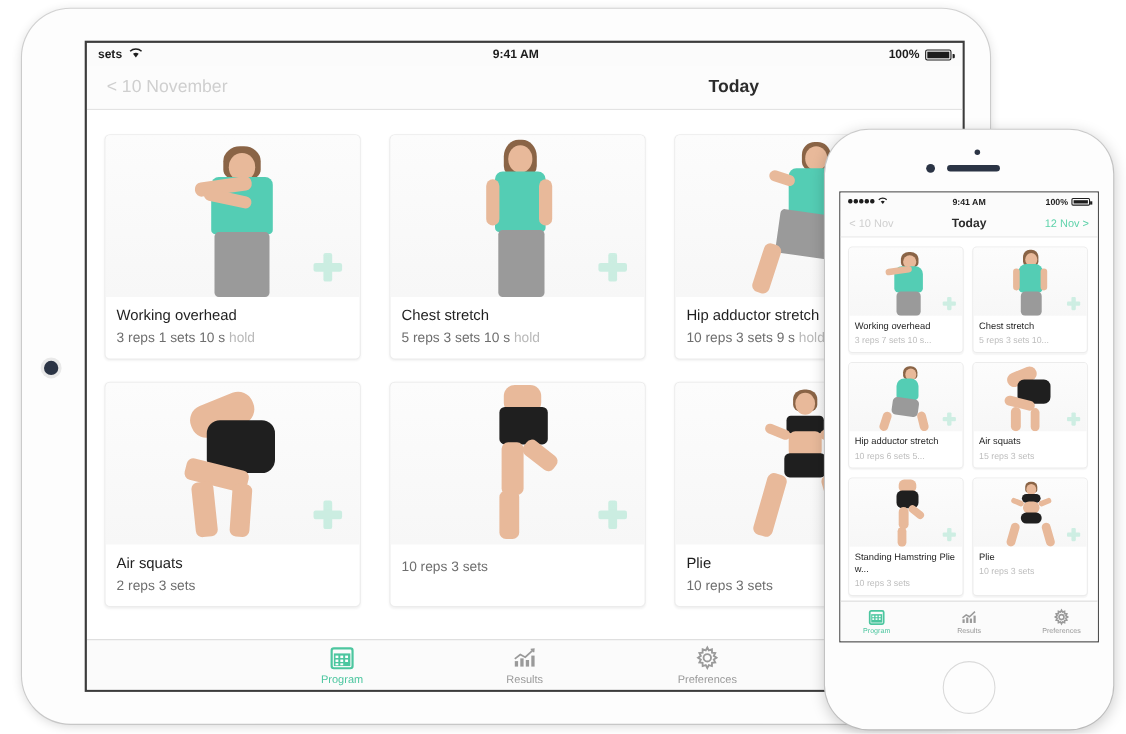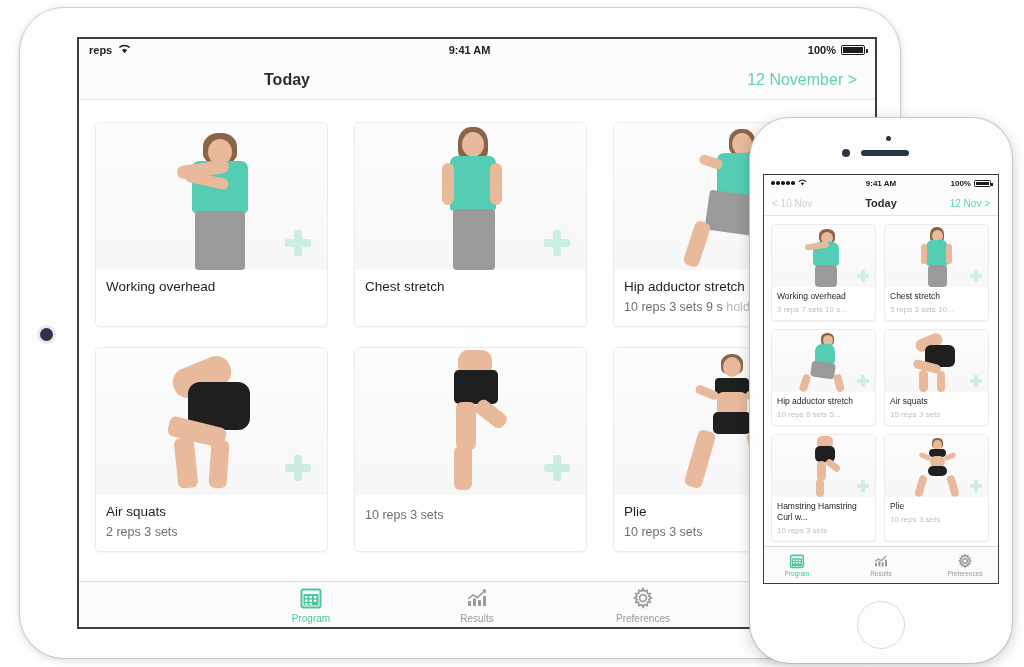--- a/index.html
+++ b/index.html
@@ -187,76 +187,78 @@
 
 <div class="stage">
 
   <div class="ipad-device">
     <div class="ipad-camera"></div>
 
     <div class="ipad-screen">
 
       <div class="ip-status">
         <span class="left">
-          <span>reps</span>
+          <span>sets</span>
           <span class="wifi-ic">
             <svg width="13" height="10" viewBox="0 0 13 10">
                 <path d="M6.5 9.2 L3.9 5.9 A4.3 4.3 0 0 1 9.1 5.9 Z" fill="#1d1d1d"></path>
                 <path d="M1.3 3.6 A7.6 7.6 0 0 1 11.7 3.6" stroke="#1d1d1d" stroke-width="1.4" fill="none"></path>
               </svg>
           </span>
         </span>
         <span class="center">9:41 AM</span>
         <span class="right">
           <span>100%</span>
           <span class="battery">
               <span class="fill"></span>
             </span>
         </span>
       </div>
 
       <div class="ip-nav">
+        <span class="nav-prev">&lt; 10 November</span>
         <span class="nav-title">Today</span>
-        <span class="nav-next">12 November &gt;</span>
       </div>
 
       <div class="ip-content">
         <div class="card-grid">
 
           <div class="ex-card">
             <div class="ex-thumb">
               <div class="fig" style="width:150px;height:147px;">
                 <div class="sk-hair" style="left:66px;top:10px;width:34px;height:30px;"></div>
                 <div class="sk-head" style="left:71px;top:16px;width:24px;height:26px;"></div>
                 <div class="sk-top" style="left:55px;top:38px;width:56px;height:52px;"></div>
                 <div class="sk-skin" style="left:40px;top:40px;width:52px;height:13px;transform:rotate(-8deg);"></div>
                 <div class="sk-skin" style="left:48px;top:52px;width:44px;height:11px;transform:rotate(12deg);"></div>
                 <div class="sk-pant" style="left:58px;top:88px;width:50px;height:59px;"></div>
               </div>
               <div class="ex-plus"></div>
             </div>
             <div class="ex-body">
               <div class="ex-title">Working overhead</div>
+              <div class="ex-meta"><b>3 reps</b> <b>1 sets</b> <b>10 s</b> <span>hold</span></div>
             </div>
           </div>
 
           <div class="ex-card">
             <div class="ex-thumb">
               <div class="fig" style="width:150px;height:147px;">
                 <div class="sk-hair" style="left:62px;top:4px;width:30px;height:34px;"></div>
                 <div class="sk-head" style="left:66px;top:9px;width:22px;height:25px;"></div>
                 <div class="sk-top" style="left:54px;top:33px;width:46px;height:55px;"></div>
                 <div class="sk-skin" style="left:46px;top:40px;width:12px;height:42px;"></div>
                 <div class="sk-skin" style="left:94px;top:40px;width:12px;height:42px;"></div>
                 <div class="sk-pant" style="left:57px;top:86px;width:42px;height:61px;"></div>
               </div>
               <div class="ex-plus"></div>
             </div>
             <div class="ex-body">
               <div class="ex-title">Chest stretch</div>
+              <div class="ex-meta"><b>5 reps</b> <b>3 sets</b> <b>10 s</b> <span>hold</span></div>
             </div>
           </div>
 
           <div class="ex-card">
             <div class="ex-thumb">
               <div class="fig" style="width:150px;height:147px;">
                 <div class="sk-hair" style="left:74px;top:6px;width:26px;height:26px;"></div>
                 <div class="sk-head" style="left:77px;top:10px;width:20px;height:22px;"></div>
                 <div class="sk-top" style="left:62px;top:30px;width:44px;height:44px;"></div>
                 <div class="sk-skin" style="left:44px;top:34px;width:24px;height:10px;transform:rotate(18deg);"></div>
@@ -496,21 +498,21 @@
               <div class="fig" style="width:70px;height:62px;">
                 <div class="sk-skin" style="left:28px;top:1px;width:16px;height:12px;border-radius:5px;"></div>
                 <div class="sk-dark" style="left:26px;top:11px;width:20px;height:16px;"></div>
                 <div class="sk-skin" style="left:28px;top:26px;width:9px;height:20px;"></div>
                 <div class="sk-skin" style="left:36px;top:27px;width:16px;height:7px;transform:rotate(38deg);"></div>
                 <div class="sk-skin" style="left:27px;top:44px;width:8px;height:18px;"></div>
               </div>
               <div class="ih-plus"></div>
             </div>
             <div class="ih-body">
-              <div class="ih-title">Hamstring Hamstring Curl w...</div>
+              <div class="ih-title">Standing Hamstring Plie w...</div>
               <div class="ih-meta">10 reps 3 sets</div>
             </div>
           </div>
 
           <div class="ih-card">
             <div class="ih-thumb">
               <div class="fig" style="width:70px;height:62px;">
                 <div class="sk-hair" style="left:30px;top:3px;width:11px;height:10px;"></div>
                 <div class="sk-head" style="left:31px;top:5px;width:9px;height:10px;"></div>
                 <div class="sk-bra" style="left:27px;top:14px;width:17px;height:8px;"></div>

